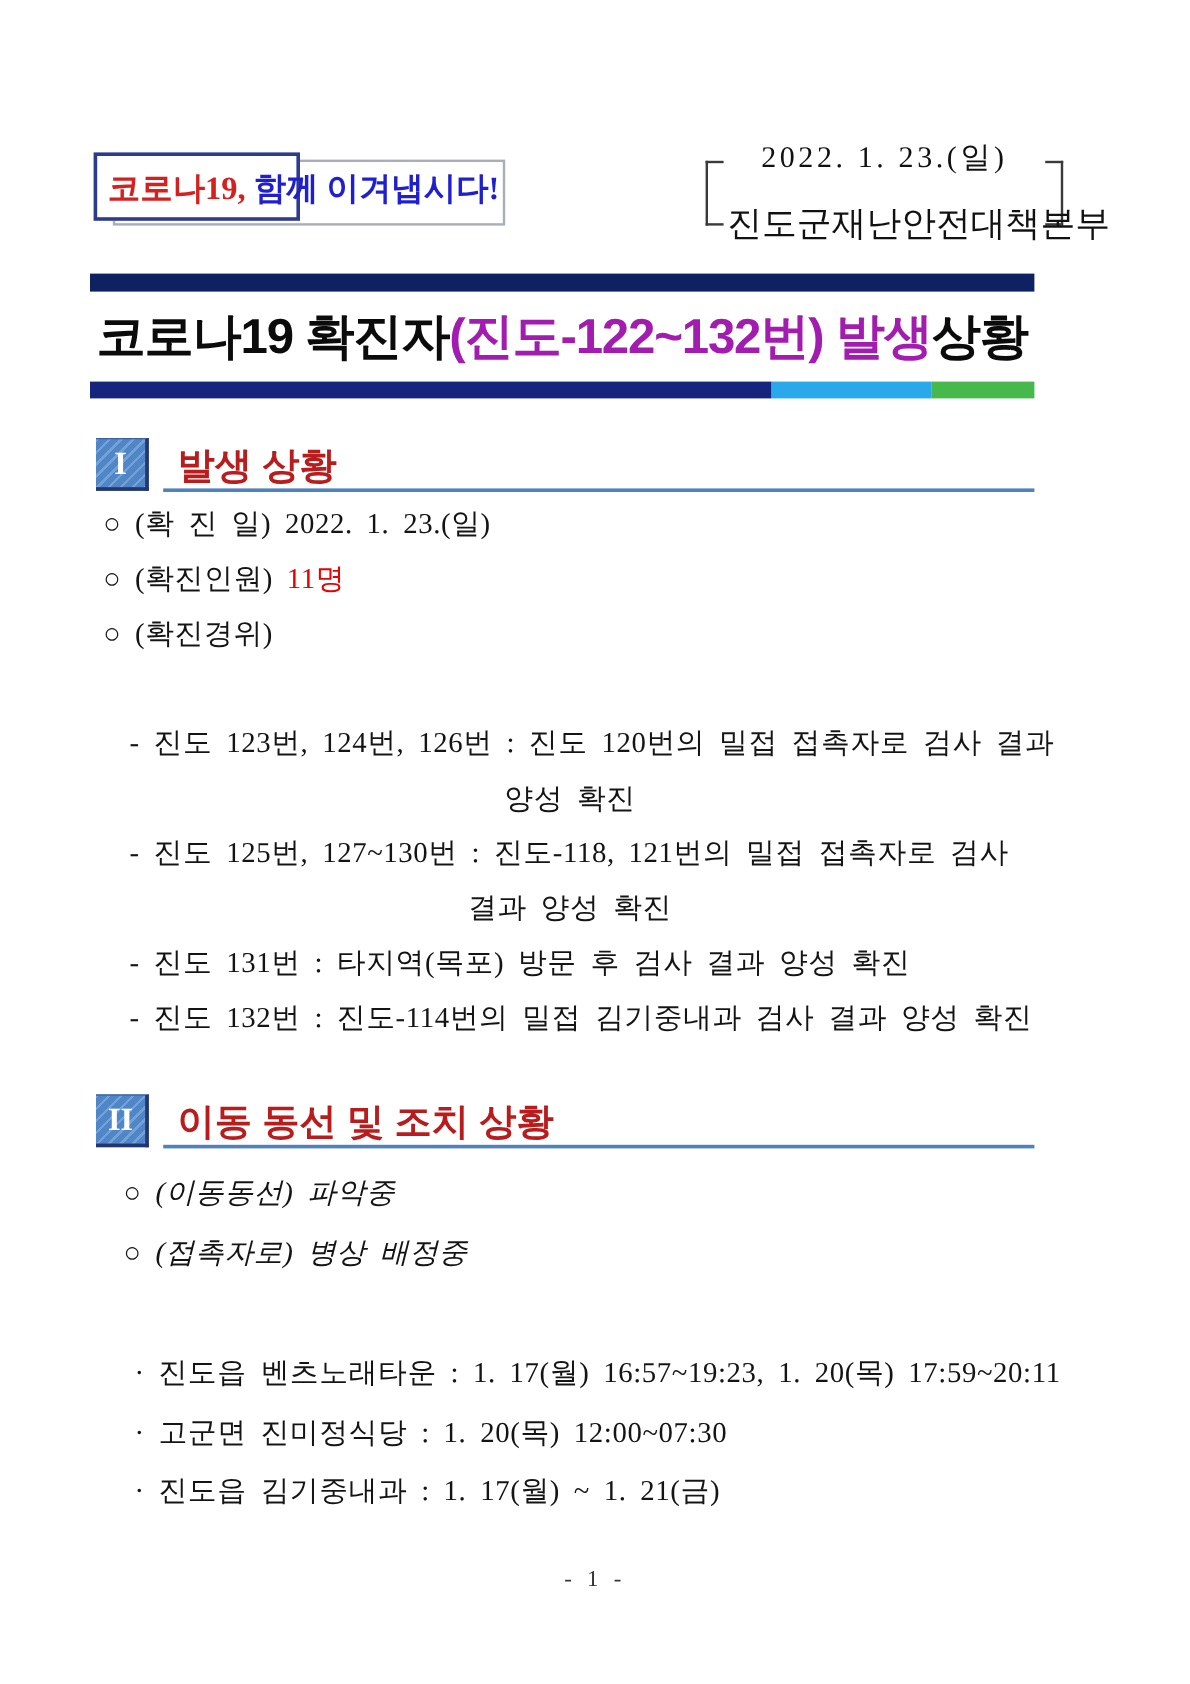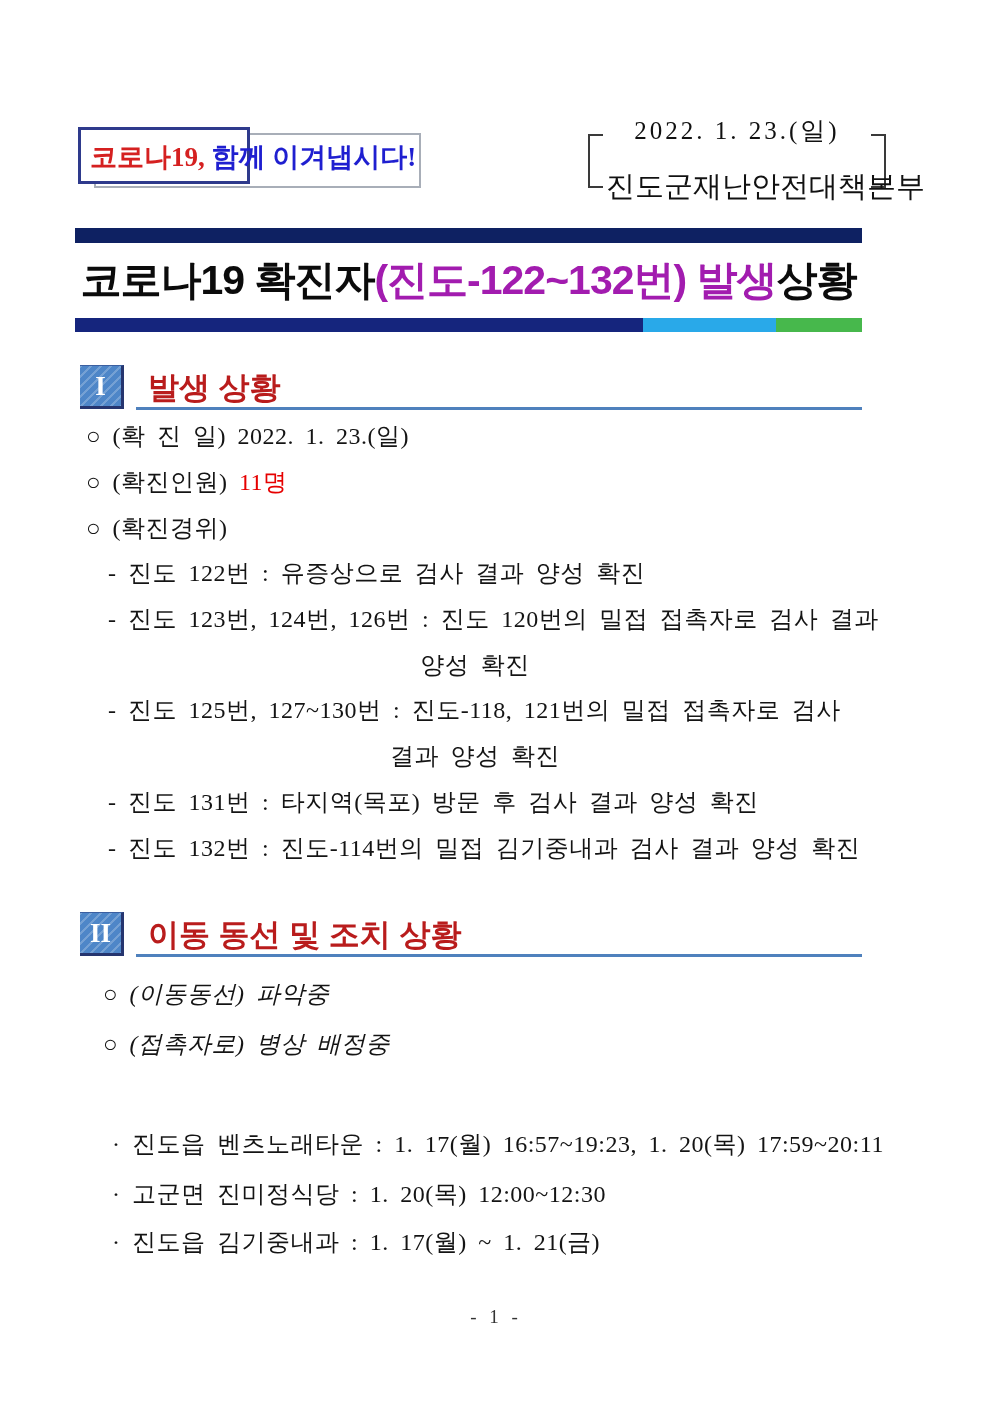--- a/index.html
+++ b/index.html
@@ -129,35 +129,34 @@
     <div class="sec-badge">I</div>
     <div class="sec-title">발생 상황</div>
     <div class="sec-underline"></div>
   </div>
 
   <div class="line indent-a" style="top:420px">○ (확 진 일) 2022. 1. 23.(일)</div>
   <div class="line indent-a" style="top:466px">
     <span>○ (확진인원) </span><span class="red-text">11명</span>
   </div>
   <div class="line indent-a" style="top:512px">○ (확진경위)</div>
-  <div class="line indent-b" style="top:557px">- 진도 122번 : 유증상으로 검사 결과 양성 확진</div>
   <div class="line indent-b" style="top:603px">- 진도 123번, 124번, 126번 : 진도 120번의 밀접 접촉자로 검사 결과</div>
   <div class="line line-center" style="top:649px">양성 확진</div>
   <div class="line indent-b" style="top:694px">- 진도 125번, 127~130번 : 진도-118, 121번의 밀접 접촉자로 검사</div>
   <div class="line line-center" style="top:740px">결과 양성 확진</div>
   <div class="line indent-b" style="top:786px">- 진도 131번 : 타지역(목포) 방문 후 검사 결과 양성 확진</div>
   <div class="line indent-b" style="top:832px">- 진도 132번 : 진도-114번의 밀접 김기중내과 검사 결과 양성 확진</div>
 
   <div class="section-header sec2">
     <div class="sec-badge">II</div>
     <div class="sec-title">이동 동선 및 조치 상황</div>
     <div class="sec-underline"></div>
   </div>
 
   <div class="line indent-c" style="top:978px">○ (이동동선) 파악중</div>
   <div class="line indent-c" style="top:1028px">○ (접촉자로) 병상 배정중</div>
   <div class="line indent-d" style="top:1128px">· 진도읍 벤츠노래타운 : 1. 17(월) 16:57~19:23, 1. 20(목) 17:59~20:11</div>
-  <div class="line indent-d" style="top:1178px">· 고군면 진미정식당 : 1. 20(목) 12:00~12:30</div>
+  <div class="line indent-d" style="top:1178px">· 고군면 진미정식당 : 1. 20(목) 12:00~07:30</div>
   <div class="line indent-d" style="top:1226px">· 진도읍 김기중내과 : 1. 17(월) ~ 1. 21(금)</div>
 
   <div class="footer">- 1 -</div>
 
 </div>
 
 </body></html>

